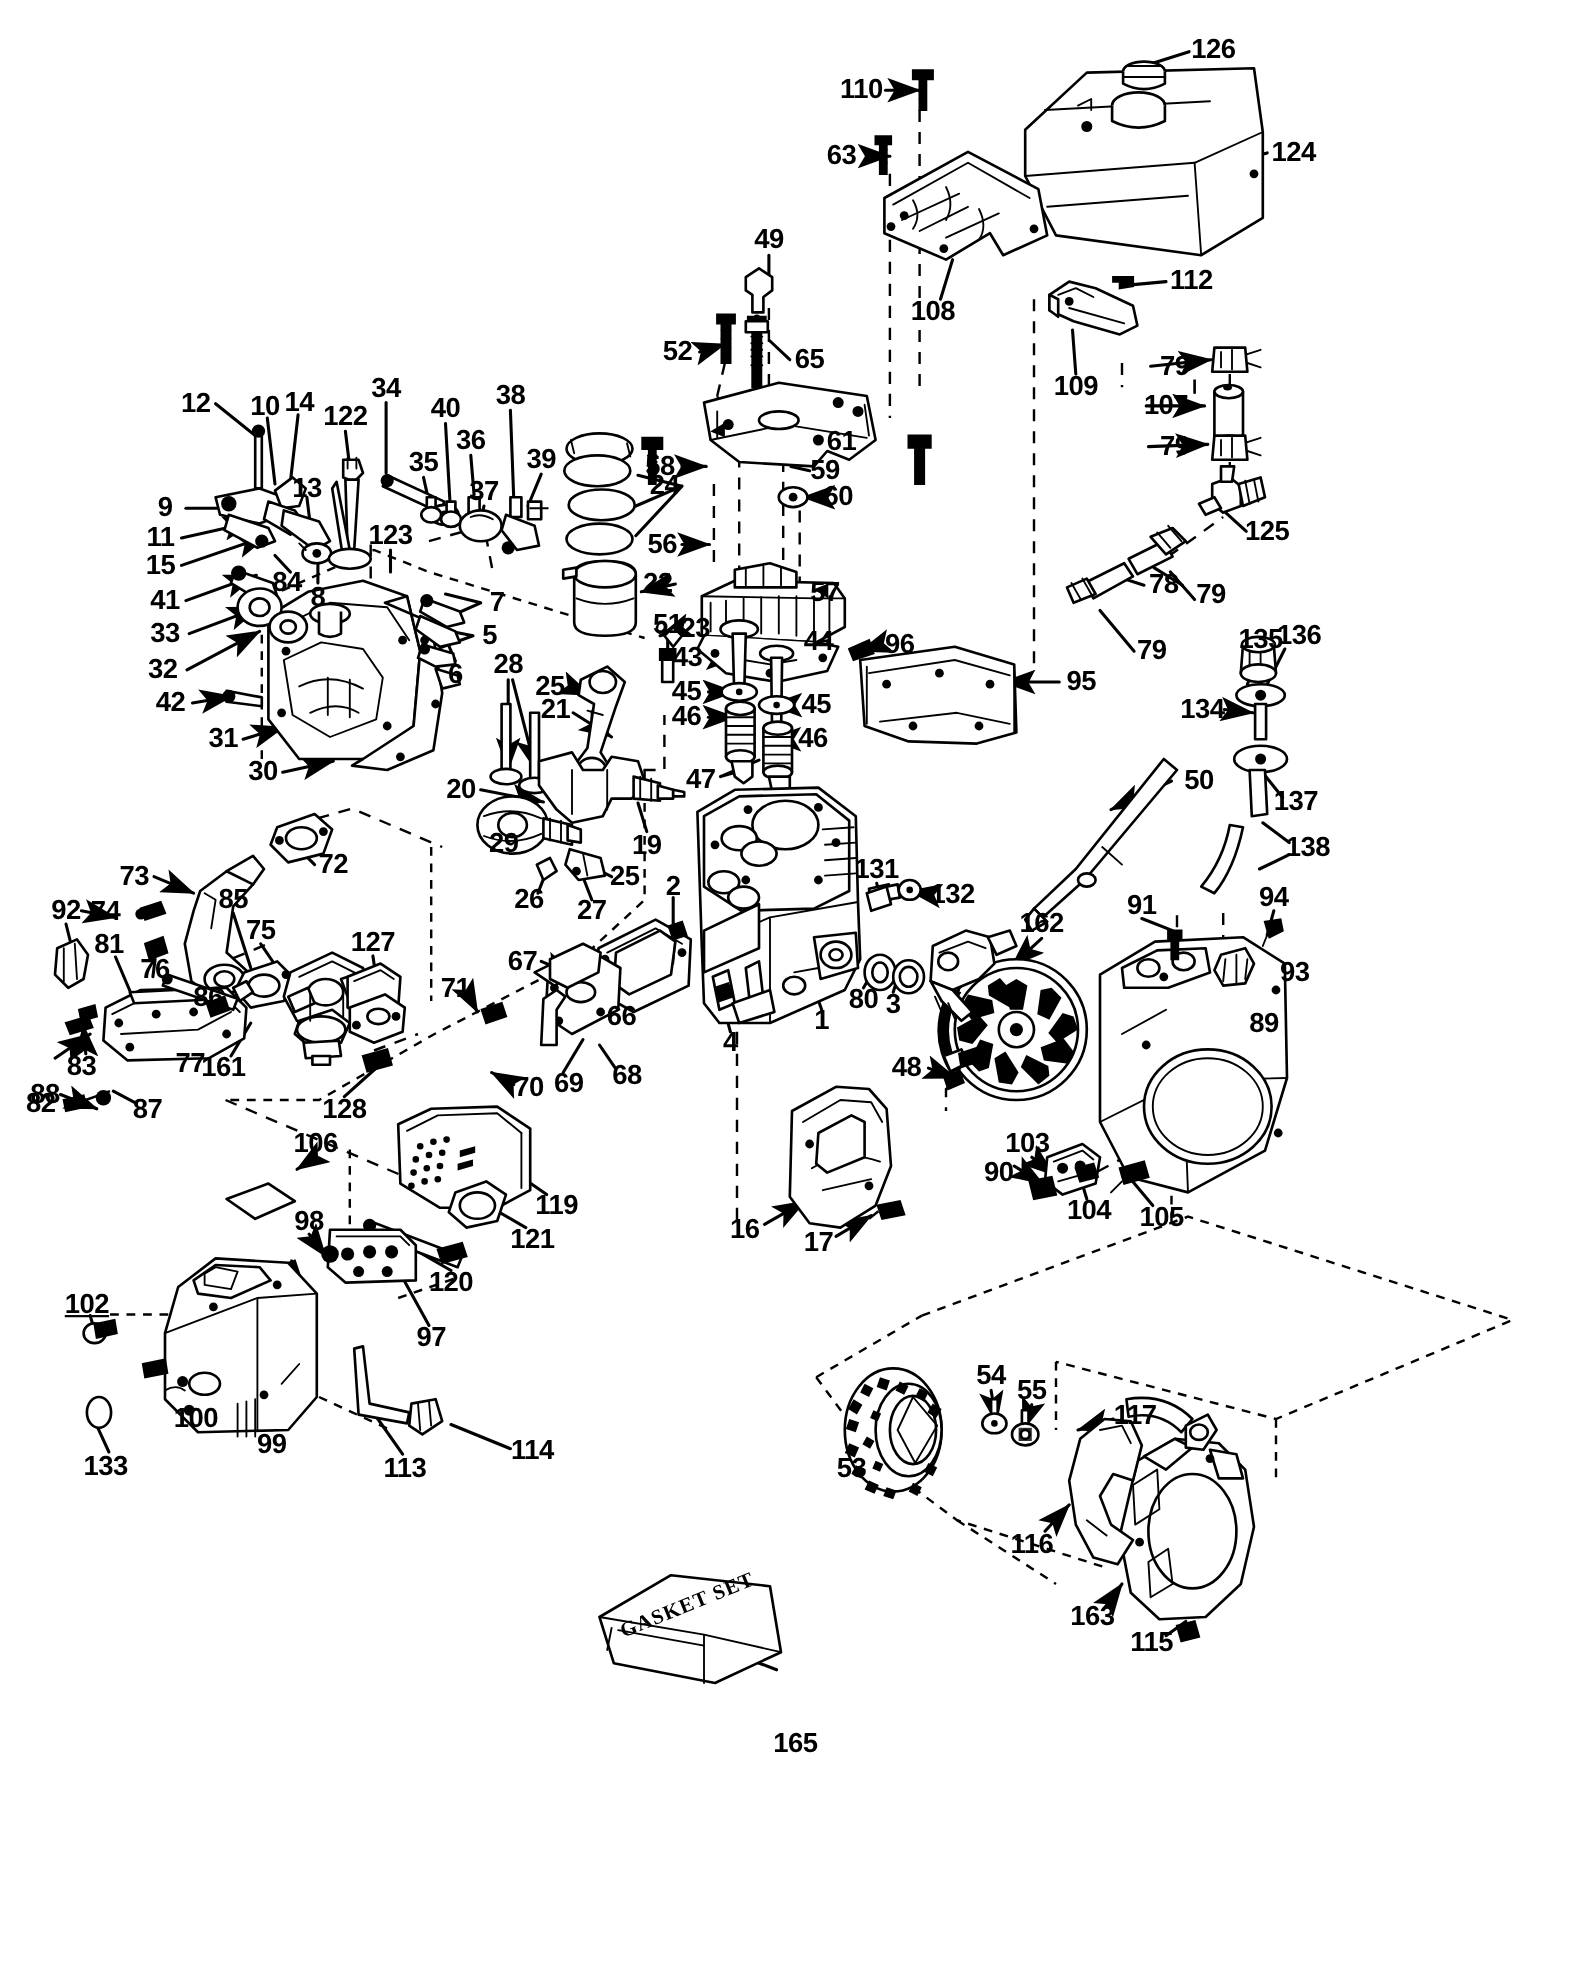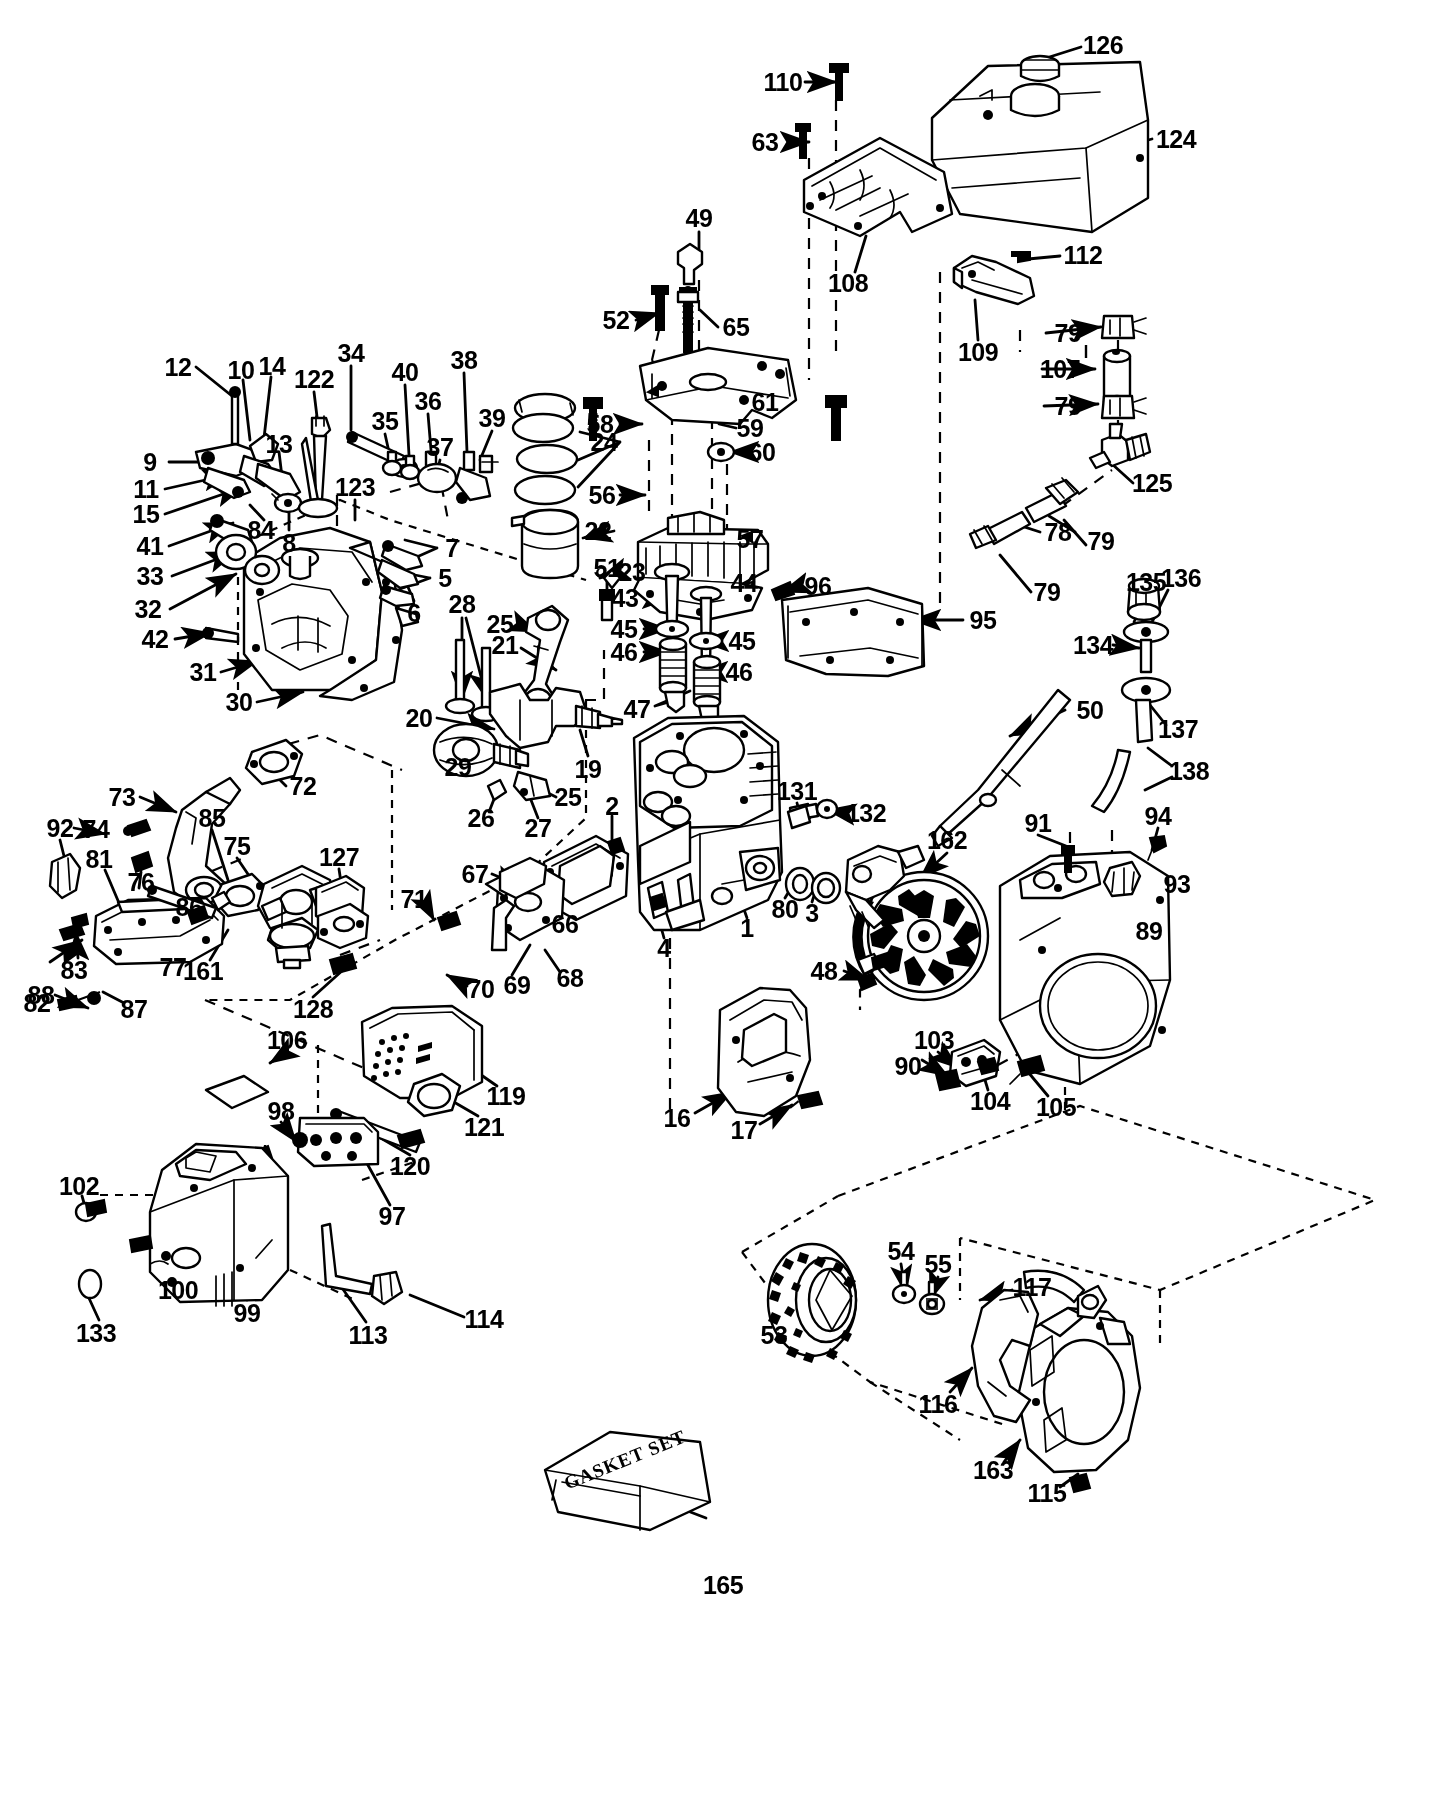--- a/index.html
+++ b/index.html
@@ -1069,21 +1069,21 @@
       <div class="callout" style="left: 908px; top: 1066px;">90</div>
       <div class="callout" style="left: 287px; top: 1040px;">106</div>
       <div class="callout" style="left: 506px; top: 1096px;">119</div>
       <div class="callout" style="left: 990px; top: 1101px;">104</div>
       <div class="callout" style="left: 1056px; top: 1107px;">105</div>
       <div class="callout" style="left: 677px; top: 1118px;">16</div>
       <div class="callout" style="left: 744px; top: 1130px;">17</div>
       <div class="callout" style="left: 484px; top: 1127px;">121</div>
       <div class="callout" style="left: 281px; top: 1111px;">98</div>
       <div class="callout" style="left: 410px; top: 1166px;">120</div>
-      <div class="callout" style="left: 79px; top: 1186px;">102</div>
+      <div class="callout" style="left: 79px; top: 1186px; text-decoration: underline;">102</div>
       <div class="callout" style="left: 392px; top: 1216px;">97</div>
       <div class="callout" style="left: 178px; top: 1290px;">100</div>
       <div class="callout" style="left: 247px; top: 1313px;">99</div>
       <div class="callout" style="left: 901px; top: 1251px;">54</div>
       <div class="callout" style="left: 938px; top: 1264px;">55</div>
       <div class="callout" style="left: 1032px; top: 1287px;">117</div>
       <div class="callout" style="left: 96px; top: 1333px;">133</div>
       <div class="callout" style="left: 368px; top: 1335px;">113</div>
       <div class="callout" style="left: 484px; top: 1319px;">114</div>
       <div class="callout" style="left: 774px; top: 1335px;">53</div>

